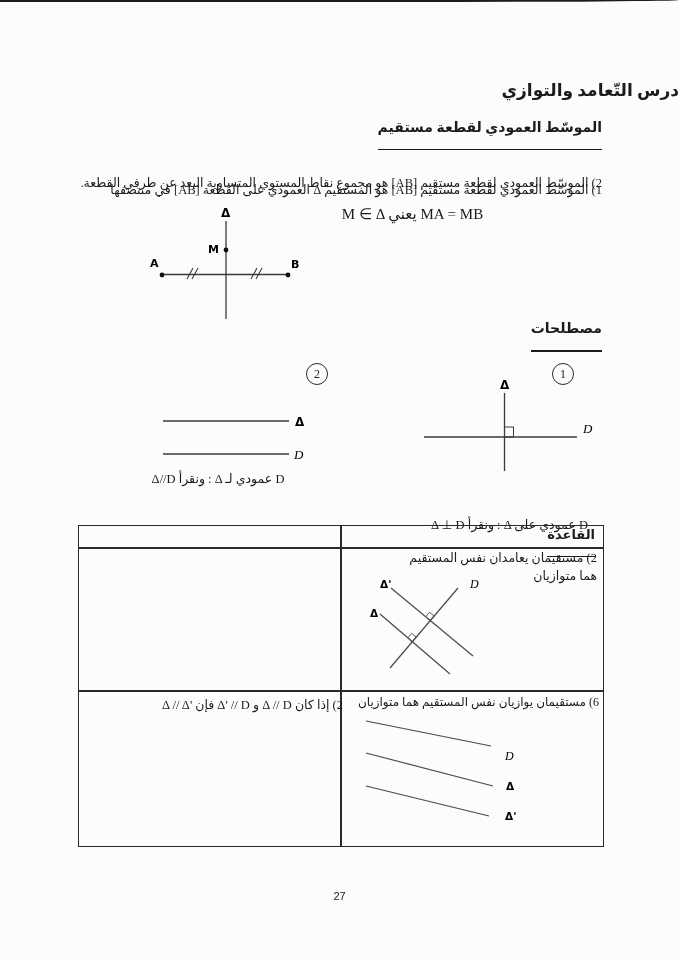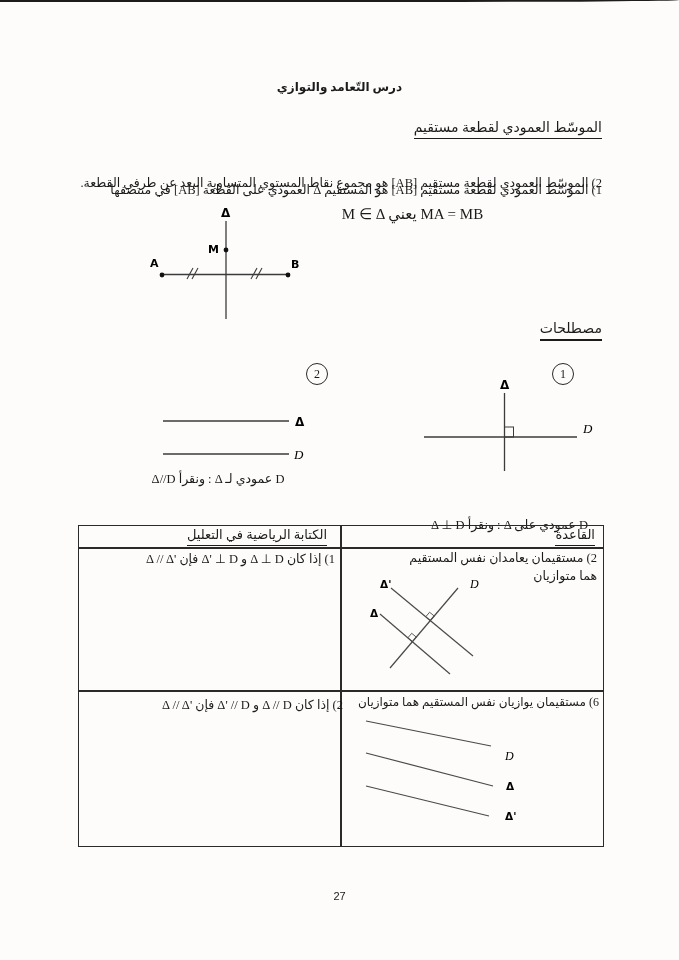--- a/index.html
+++ b/index.html
@@ -5,22 +5,22 @@
   html,body{margin:0;padding:0;}
   body{
     width:679px;height:960px;position:relative;overflow:hidden;
     background:#fdfcfb;color:#1b1b1b;
     font-family:"Liberation Serif","DejaVu Sans","DejaVu Serif",serif;
   }
   .abs{position:absolute;}
   .rtl{direction:rtl;unicode-bidi:plaintext;}
   .nowrap{white-space:nowrap;}
   .top-edge{left:0;top:0;width:679px;height:2px;background:#1c1c1c;border-radius:0 0 40%/100% 0;}
-  .title{left:0;right:0;top:80px;text-align:center;font-weight:bold;font-size:12px;letter-spacing:.2px;}
-  .h-underline{font-weight:normal;border-bottom:1.5px solid #1b1b1b;padding-bottom:2px;display:inline-block;}
+  .title{left:0;right:0;top:80px;font-weight:bold;font-size:17px;letter-spacing:.2px;}
+  .h-underline{font-weight:bold;border-bottom:1.5px solid #1b1b1b;padding-bottom:13px;display:inline-block;}
   .sec-head{right:77px;top:119px;font-size:14px;}
   .body-line{right:77px;font-size:12.5px;white-space:nowrap;}
   .formula{left:330px;top:205px;width:165px;text-align:center;font-size:15px;}
   .terms-head{right:77px;top:320px;font-size:14px;}
   .terms-head .h-underline{border-bottom-width:2px;}
   .circ{width:20px;height:20px;border:1.3px solid #2a2a2a;border-radius:50%;
         text-align:center;line-height:20px;font-size:12px;font-family:"Liberation Serif",serif;}
   .caption{font-size:12.5px;text-align:center;}
   .tbl{left:78px;top:525px;width:524px;height:320px;border:1.5px solid #2a2a2a;}
   .tbl .vdiv{position:absolute;left:261px;top:0;bottom:0;width:1.5px;background:#2a2a2a;}
@@ -90,25 +90,21 @@
 <div class="abs caption rtl" style="left:118px;top:471px;width:200px;">Δ//D ونقرأ : Δ عمودي لـ D</div>
 
 <div class="abs tbl">
   <div class="vdiv"></div>
   <div class="hdiv" style="top:21px;"></div>
   <div class="hdiv" style="top:164px;"></div>
 
   <div class="tbl-hdr rtl" style="right:8px;">
     <span class="h-underline">القاعدة</span>
   </div>
-  <div class="tbl-hdr rtl" style="right:276px;">
-    <span class="h-underline">الكتابة الرياضية في التعليل</span>
-  </div>
 
-  <div class="cell-text rtl nowrap" style="right:268px;top:25px;">1) إذا كان Δ ⊥ D و Δ' ⊥ D فإن Δ // Δ'‎</div>
   <div class="cell-text rtl nowrap" style="right:6px;top:24px;">2) مستقيمان يعامدان نفس المستقيم</div>
   <div class="cell-text rtl nowrap" style="right:6px;top:42px;">هما متوازيان</div>
 
   <svg style="position:absolute;left:288px;top:50px;" width="140" height="110" viewBox="0 0 140 110">
     <line x1="24" y1="12" x2="106" y2="80" stroke="#4a4a4a" stroke-width="1.2"></line>
     <line x1="13" y1="38" x2="83" y2="98" stroke="#4a4a4a" stroke-width="1.2"></line>
     <line x1="91" y1="12" x2="23" y2="92" stroke="#4a4a4a" stroke-width="1.2"></line>
     <path d="M63.3 44.6 L58.7 40.8 L62.6 36.2 L67.2 40.0 Z" fill="none" stroke="#4a4a4a" stroke-width="0.9"></path>
     <path d="M45.4 65.7 L40.8 61.9 L44.7 57.3 L49.3 61.1 Z" fill="none" stroke="#4a4a4a" stroke-width="0.9"></path>
     <text x="13" y="12" font-size="10.5" class="b">Δ'</text>

